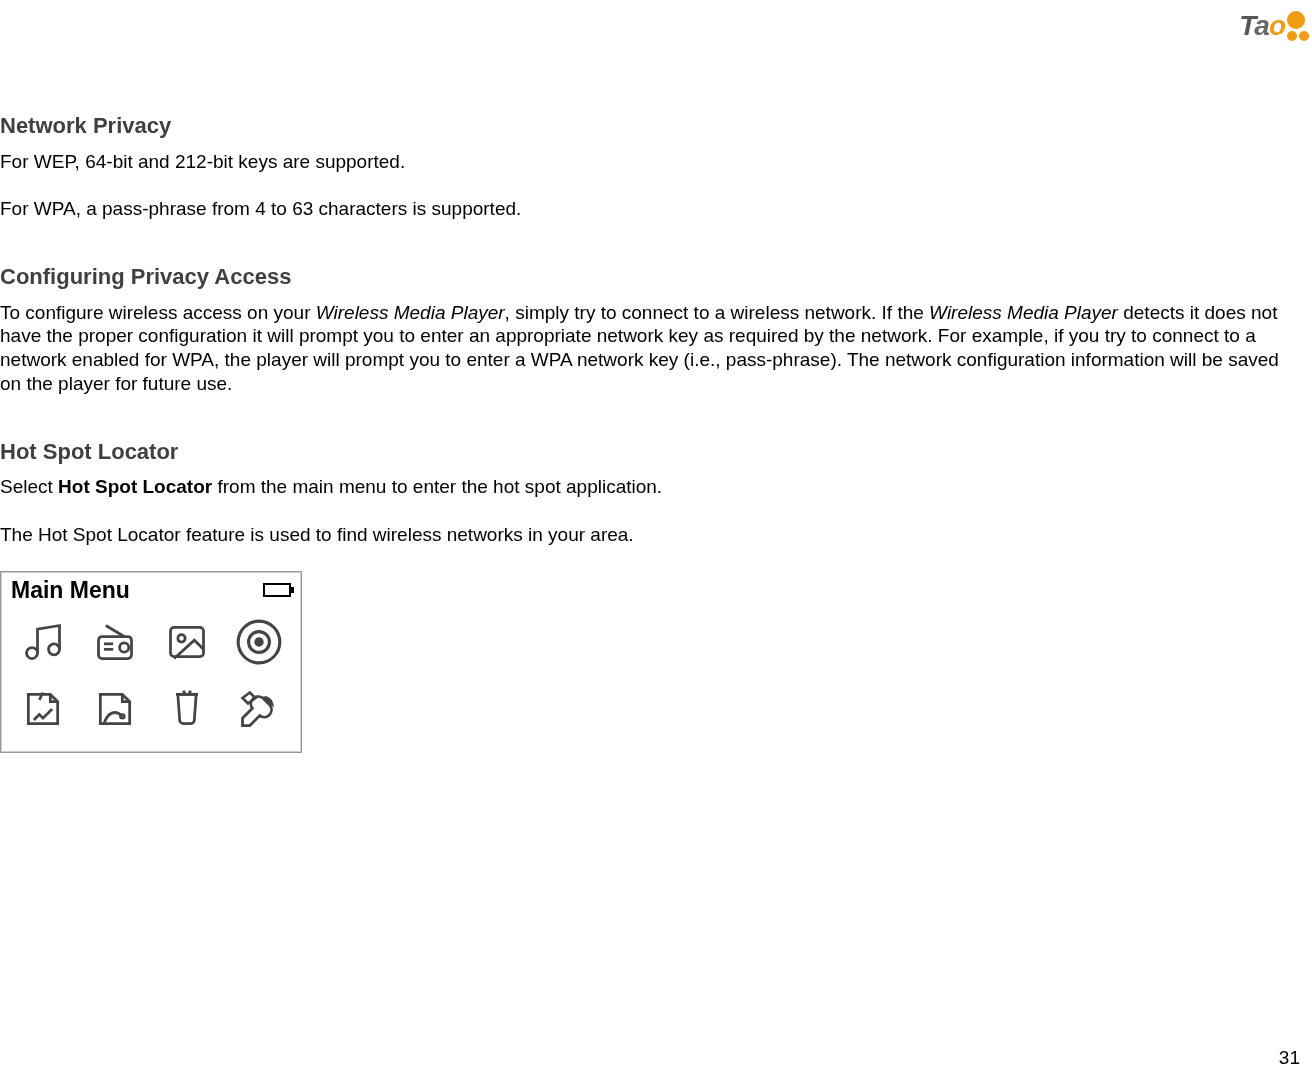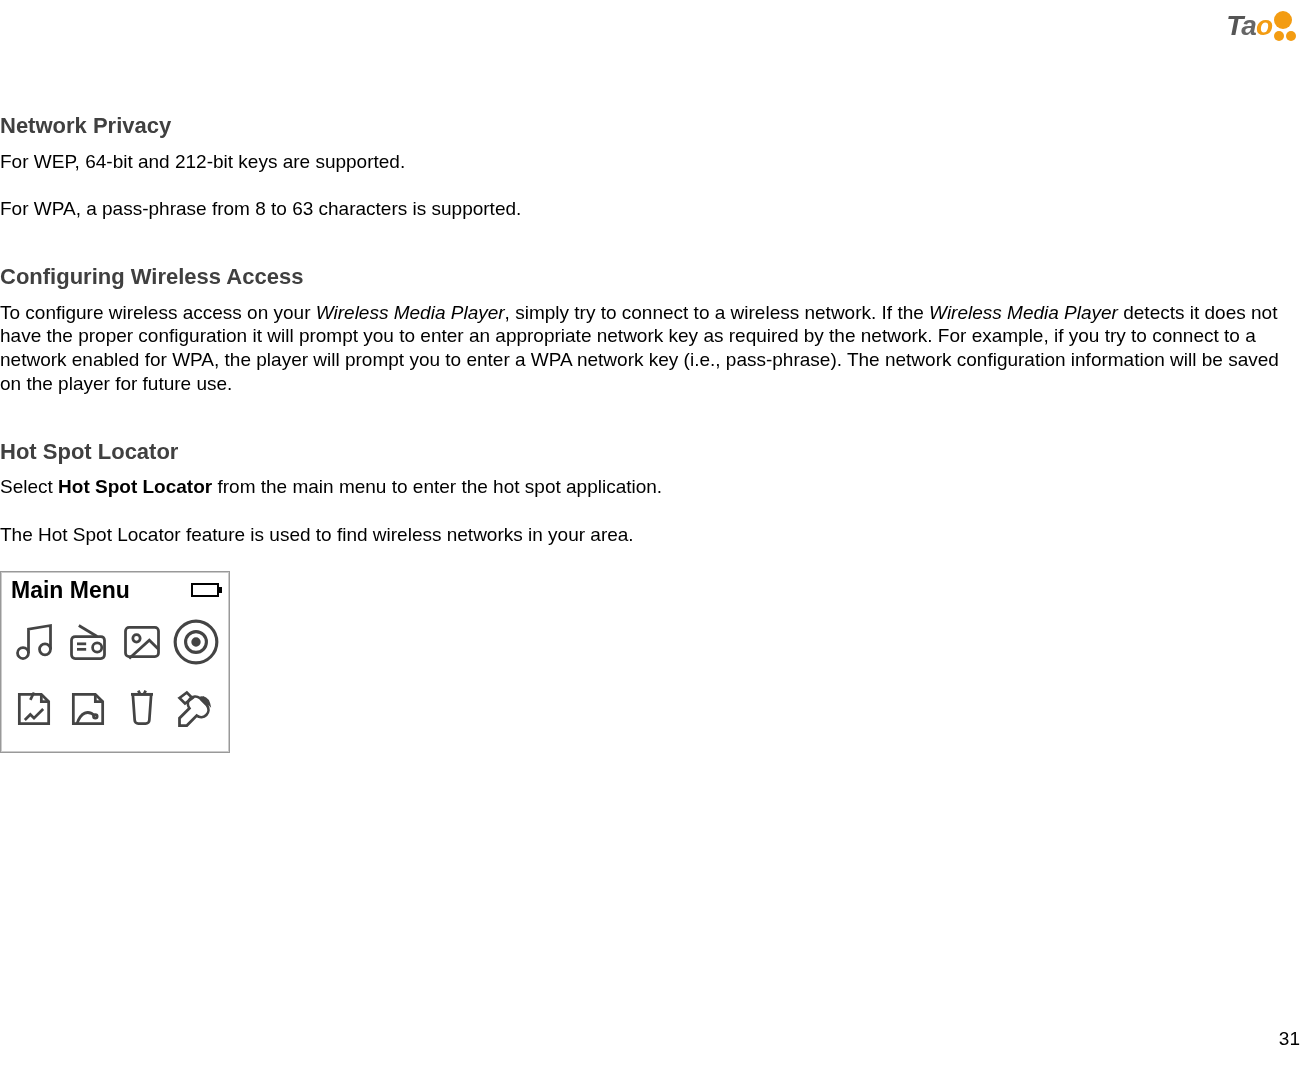--- a/index.html
+++ b/index.html
@@ -14,21 +14,21 @@
       color: #000;
       background: #fff;
       width: 1312px;
       height: 1072px;
       position: relative;
       padding: 0;
     }
     .logo {
       position: absolute;
       top: 8px;
-      right: 16px;
+      right: 3px;
       display: flex;
       align-items: center;
       gap: 4px;
     }
     .logo-text {
       font-size: 28px;
       font-weight: bold;
       font-style: italic;
       color: #666;
       letter-spacing: -1px;
@@ -77,21 +77,21 @@
       font-style: italic;
     }
     .bold {
       font-weight: bold;
     }
     .section {
       margin-bottom: 42px;
     }
     .main-menu-screenshot {
       border: 1px solid #999;
-      width: 230px;
+      width: 302px;
       height: 182px;
       padding: 4px 8px 8px 8px;
       background: #fff;
       box-shadow: inset 0 0 0 1px #ccc;
     }
     .main-menu-title-bar {
       display: flex;
       justify-content: space-between;
       align-items: center;
       margin-bottom: 6px;
@@ -132,21 +132,21 @@
     }
     .menu-icon {
       display: flex;
       align-items: center;
       justify-content: center;
       font-size: 40px;
       color: #444;
     }
     .page-number {
       position: absolute;
-      bottom: 21px;
+      bottom: 2px;
       right: 12px;
       font-size: 19px;
     }
   </style>
 </head>
 <body>
 
 <div class="logo">
   <span class="logo-text">
     <span class="logo-T">T</span><span class="logo-a">a</span><span class="logo-o">o</span>
@@ -158,25 +158,25 @@
       <span class="logo-dot-small"></span>
     </span>
   </span>
 </div>
 
 <div class="content">
 
   <div class="section">
     <h2>Network Privacy</h2>
     <p>For WEP, 64-bit and 212-bit keys are supported.</p>
-    <p>For WPA, a pass-phrase from 8 to 63 characters is supported.</p>
+    <p>For WPA, a pass-phrase from 4 to 63 characters is supported.</p>
   </div>
 
   <div class="section">
-    <h2>Configuring Wireless Access</h2>
+    <h2>Configuring Privacy Access</h2>
     <p>
       <span>To configure wireless access on your </span><span class="italic">Wireless Media Player</span><span>, simply try to connect to a wireless network. If the </span><span class="italic">Wireless Media Player</span><span> detects it does not have the proper configuration it will prompt you to enter an appropriate network key as required by the network. For example, if you try to connect to a network enabled for WPA, the player will prompt you to enter a WPA network key (i.e., pass-phrase).  The network configuration information will be saved on the player for future use.</span>
     </p>
   </div>
 
   <div class="section">
     <h2>Hot Spot Locator</h2>
     <p>
       <span>Select </span><span class="bold">Hot Spot Locator</span><span> from the main menu to enter the hot spot application.</span>
     </p>

